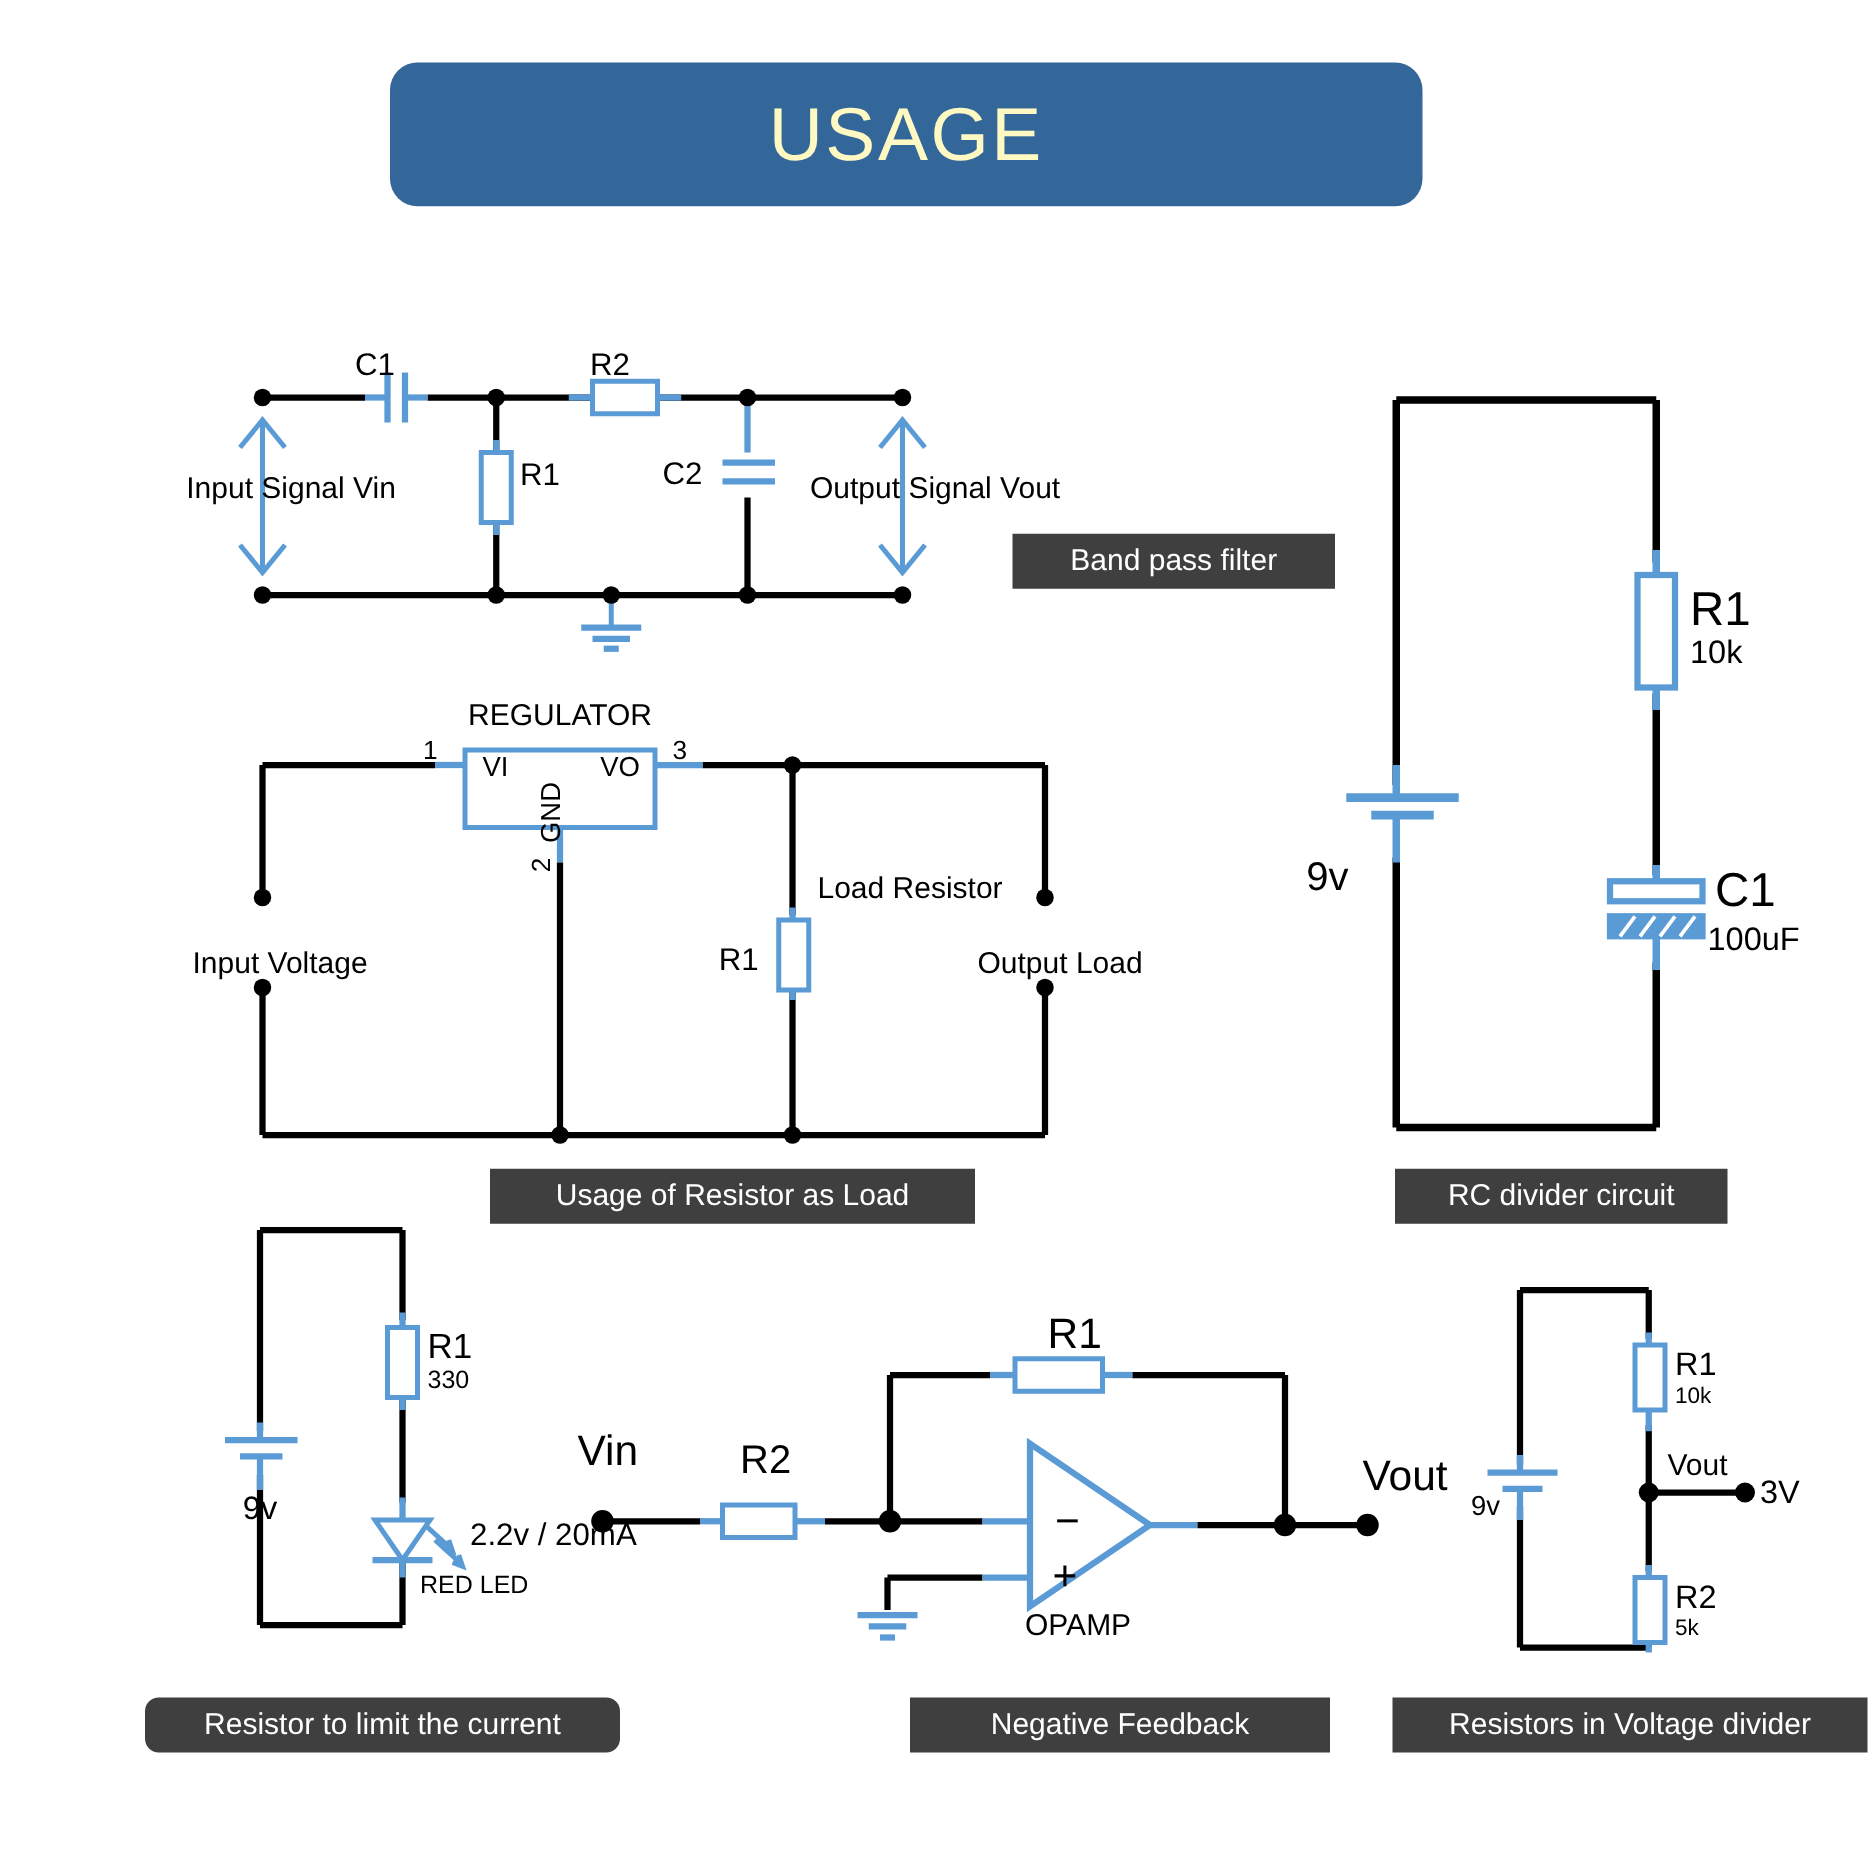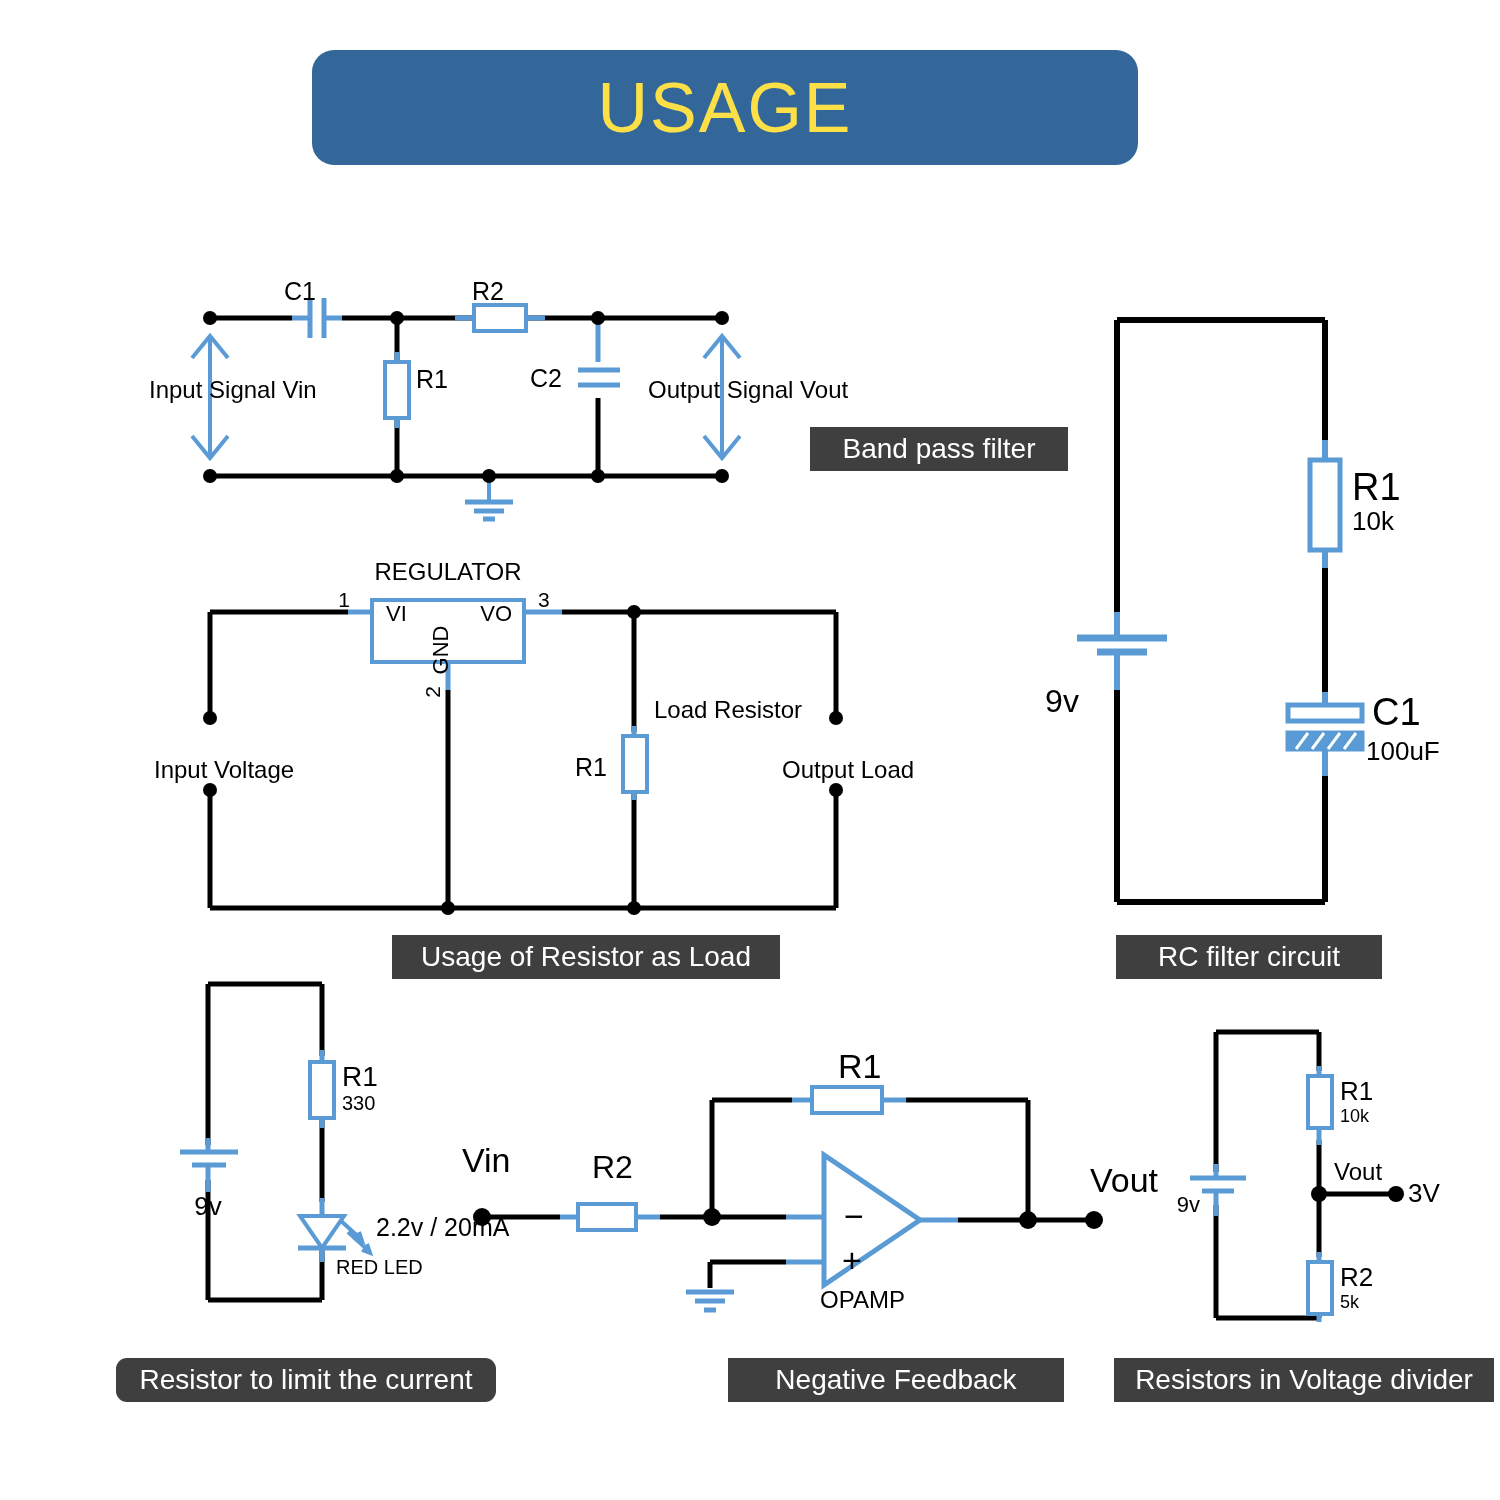--- a/index.html
+++ b/index.html
@@ -8,47 +8,47 @@
        font-family:"Liberation Sans","DejaVu Sans",sans-serif;
        overflow:hidden;}
 
   
   #header-banner{
     position:absolute;left:312px;top:50px;width:826px;height:115px;
     background:#336699;border-radius:22px;
     display:flex;align-items:center;justify-content:center;
   }
   #header-banner .title{
-    color:#fde047;font-size:70px;letter-spacing:2px;line-height:1;
+    color:#fef9c3;font-size:60px;letter-spacing:2px;line-height:1;
     font-weight:400;
   }
 
   
   .caption{
     position:absolute;background:#3f3f3f;color:#ffffff;
-    font-size:28px;display:flex;align-items:center;justify-content:center;
+    font-size:24px;display:flex;align-items:center;justify-content:center;
     padding:0 20px;height:44px;white-space:nowrap;
   }
 
   
   #diagram-layer{position:absolute;left:0;top:0;width:1500px;height:1500px;}
   svg text{font-family:"Liberation Sans","DejaVu Sans",sans-serif;fill:#000;}
 </style>
 </head>
 <body>
 
 <div id="header-banner">
   <span class="title">USAGE</span>
 </div>
 
 <div class="caption" style="left:810px;top:427px;width:218px;">Band pass filter</div>
 
 <div class="caption" style="left:392px;top:935px;width:348px;">Usage of Resistor as Load</div>
 
-<div class="caption" style="left:1116px;top:935px;width:226px;">RC filter circuit</div>
+<div class="caption" style="left:1116px;top:935px;width:226px;">RC divider circuit</div>
 
 <div class="caption" style="left:116px;top:1358px;width:340px;border-radius:11px;">Resistor to limit the current</div>
 
 <div class="caption" style="left:728px;top:1358px;width:296px;">Negative Feedback</div>
 
 <div class="caption" style="left:1114px;top:1358px;width:340px;text-align:center;">Resistors in Voltage divider</div>
 
 <svg id="diagram-layer" viewBox="0 0 1500 1500" xmlns="http://www.w3.org/2000/svg">
 
   <g>

